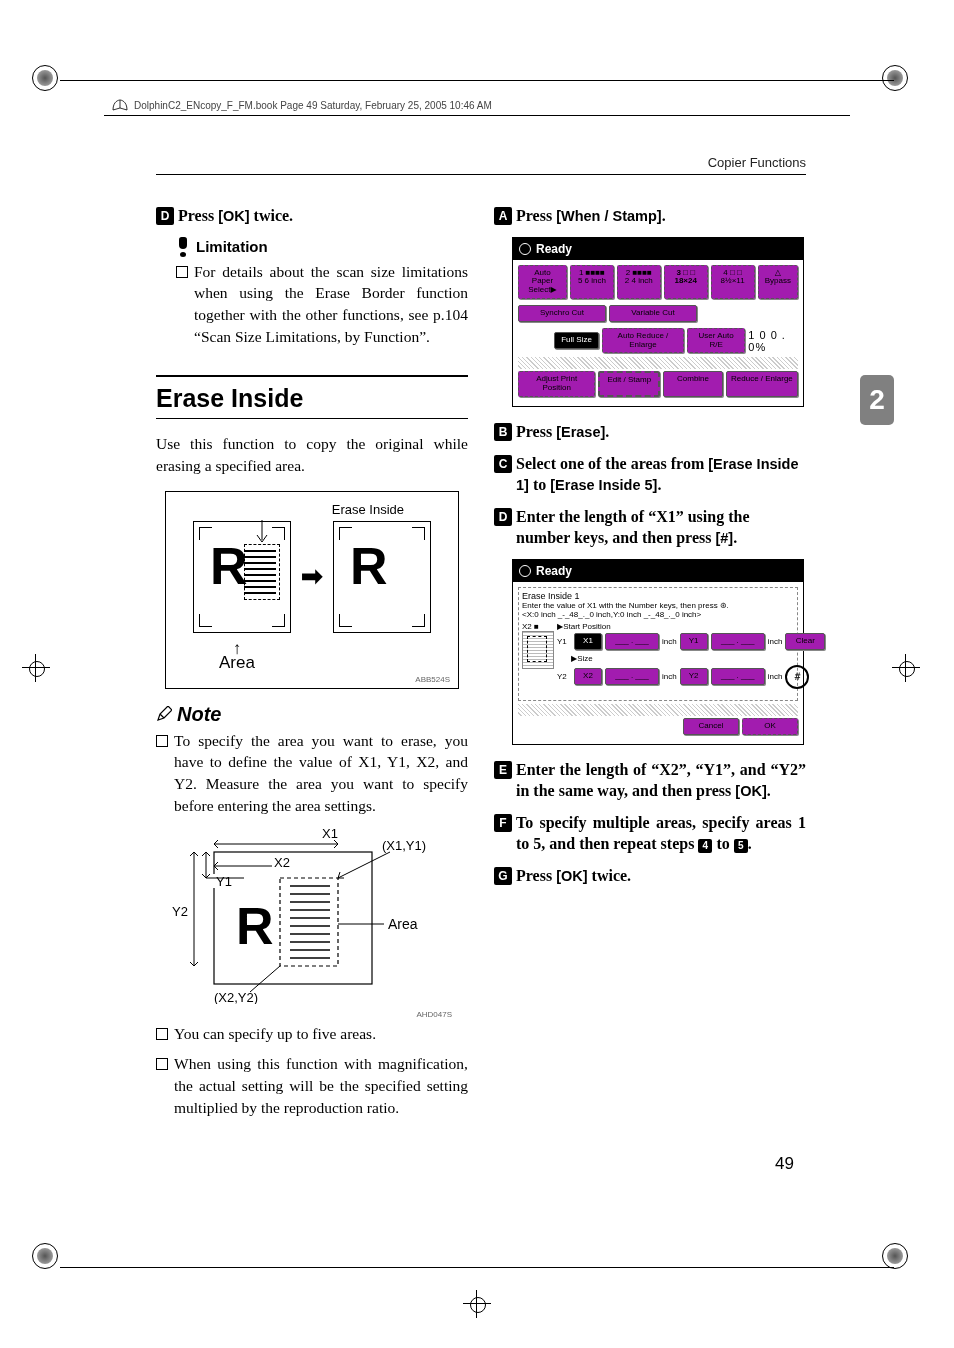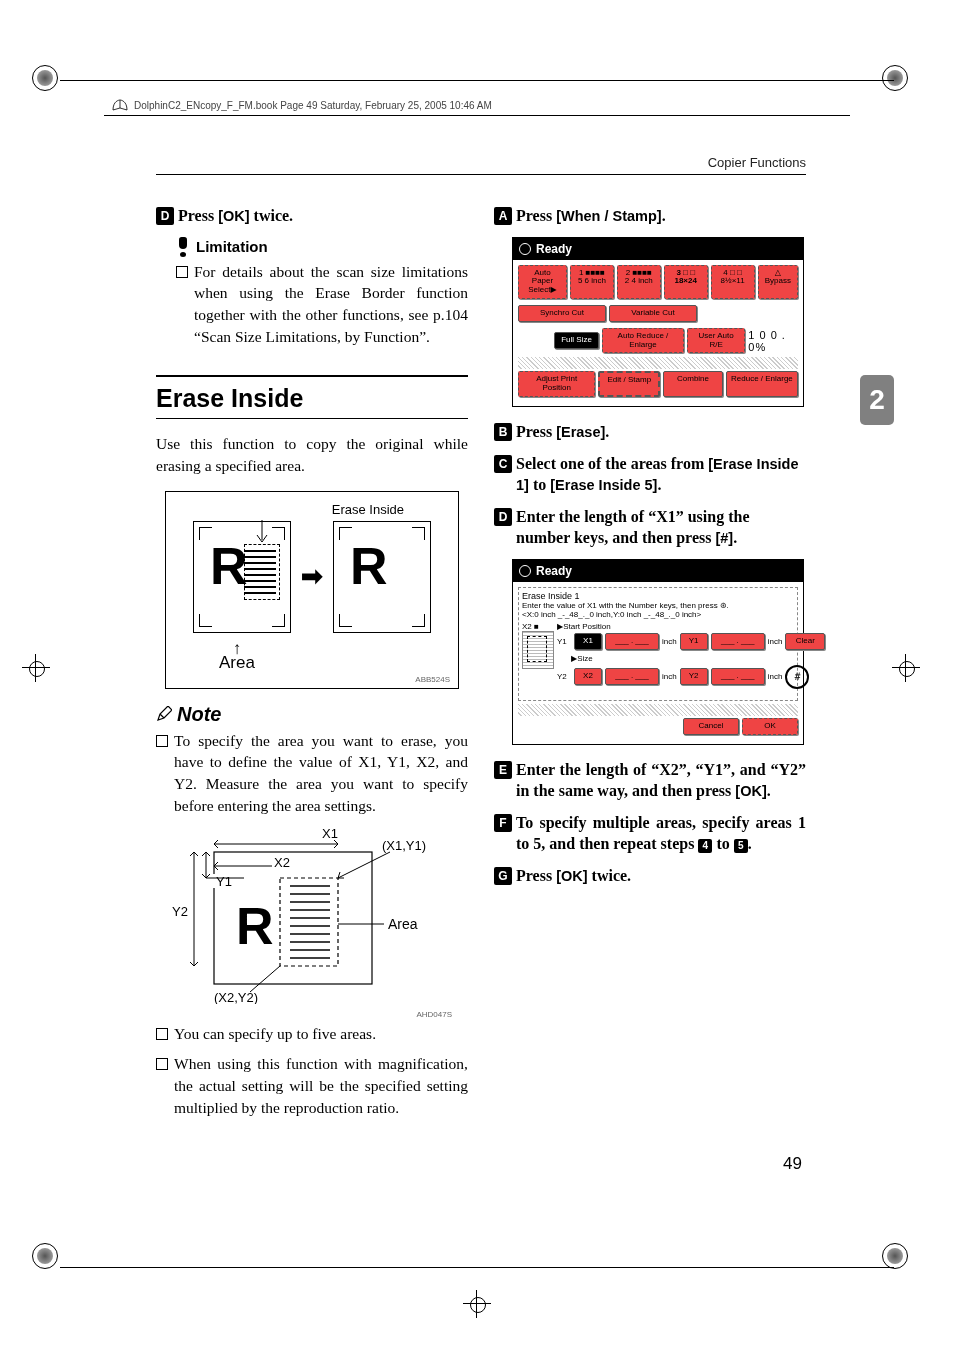--- a/index.html
+++ b/index.html
@@ -329,21 +329,21 @@
     display: flex;
     gap: 3px;
     margin-bottom: 4px;
     align-items: stretch;
   }
   .ss-btn {
     border: 1px solid #555;
     padding: 3px 4px;
     font-size: 8px;
     text-align: center;
-    background: #ef4444;
+    background: #a21caf;
     border-radius: 2px;
     box-shadow: 1px 1px 0 #888;
     line-height: 1.1;
   }
   .ss-btn.sel {
     background: #000;
     color: #fff;
   }
   .ss-btn.dashed {
     border-style: dashed;
@@ -355,21 +355,21 @@
   }
 
   .figure2 {
     margin: 0 auto 4px auto;
     width: 280px;
     position: relative;
   }
 
   .page-num {
     position: absolute;
-    right: 4px;
+    right: 12px;
     bottom: -48px;
     font-family: Arial, sans-serif;
     font-size: 17px;
   }
 
   .page-wrap { position: relative; }
 </style>
 </head>
 <body>
 

